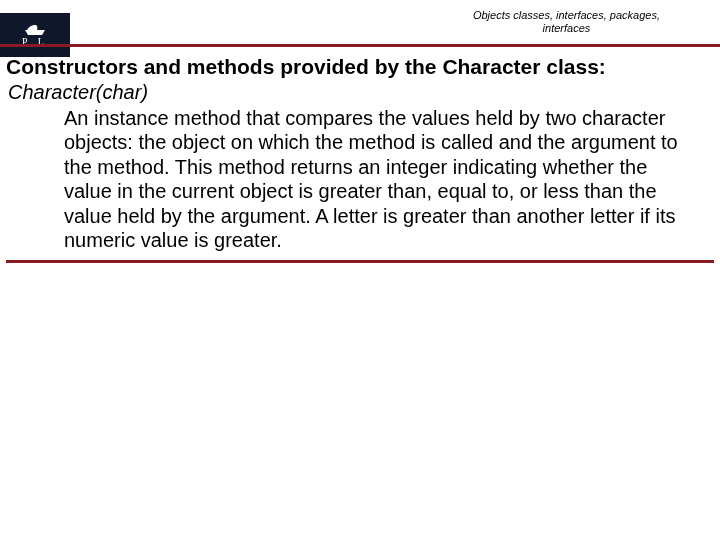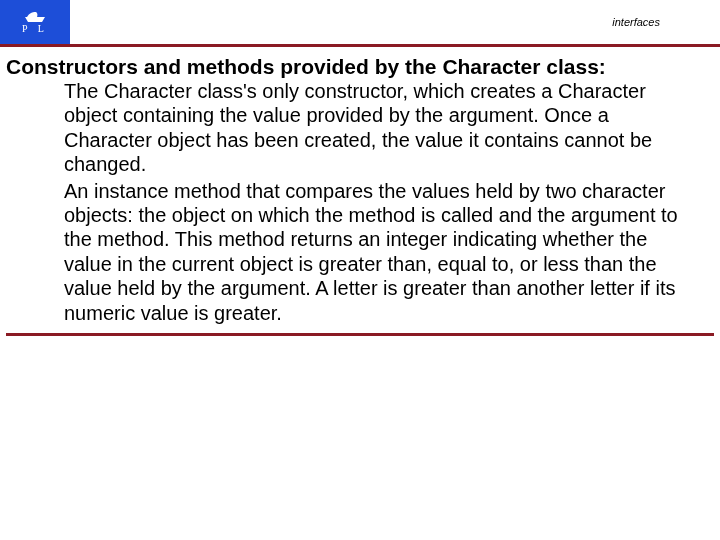--- a/index.html
+++ b/index.html
@@ -1,19 +1,19 @@
 <!DOCTYPE html>
 <html><head>
 <meta charset="utf-8">
 <style>
   * { box-sizing: border-box; margin: 0; padding: 0; }
   html, body { width: 720px; height: 540px; font-family: Arial, Helvetica, sans-serif; background: #fff; }
   .page { width: 720px; height: 540px; display: flex; flex-direction: column; }
   .topbar { display: flex; height: 44px; }
-  .logo-box { width: 70px; height: 44px; background: #1d4ed8; display: flex; align-items: center; justify-content: center; }
+  .logo-box { width: 70px; height: 44px; background: #0f172a; display: flex; align-items: center; justify-content: center; margin-top: 13px; }
   .logo-inner { display: flex; flex-direction: column; align-items: center; }
   .boat { width: 24px; height: 10px; position: relative; }
   .boat svg { display: block; }
   .pl { color: #fff; font-size: 10px; letter-spacing: 4px; font-family: Georgia, serif; margin-top: 2px; }
   .top-right { flex: 1; display: flex; align-items: center; justify-content: flex-end; padding-right: 60px; }
   .crumb { font-size: 11px; font-style: italic; text-align: center; line-height: 1.15; }
   .rule1 { height: 3px; background: #8a1a23; width: 100%; }
   .subbar { display: flex; height: 26px; align-items: stretch; }
   .subbar-left { width: 70px; background: #8a1a23; }
   .subbar-title {
@@ -41,31 +41,32 @@
           <svg width="24" height="12" viewBox="0 0 24 12">
             <path d="M2 6 L22 6 L19 11 L5 11 Z" fill="#fff"></path>
             <path d="M4 6 C6 2 10 1 12 1 C14 1 15 3 14 6 Z" fill="#fff"></path>
           </svg>
         </div>
         <div class="pl">P   L</div>
       </div>
     </div>
     <div class="top-right">
       <div class="crumb">
+        <div>Objects classes, interfaces, packages,</div>
         <div>interfaces</div>
       </div>
     </div>
   </div>
 
   <div class="rule1"></div>
 
 
   <div class="body">
     <div class="heading">Constructors and methods provided by the Character class:</div>
 
-    <div class="desc">The Character class's only constructor, which creates a Character object containing the value provided by the argument. Once a Character object has been created, the value it contains cannot be changed.</div>
+    <div class="sig">Character(char)</div>
 
     <div class="desc">An instance method that compares the values held by two character objects: the object on which the method is called and the argument to the method. This method returns an integer indicating whether the value in the current object is greater than, equal to, or less than the value held by the argument. A letter is greater than another letter if its numeric value is greater.</div>
 
     <div class="footer-rule"></div>
   </div>
 
 </div>
 
 </body></html>

